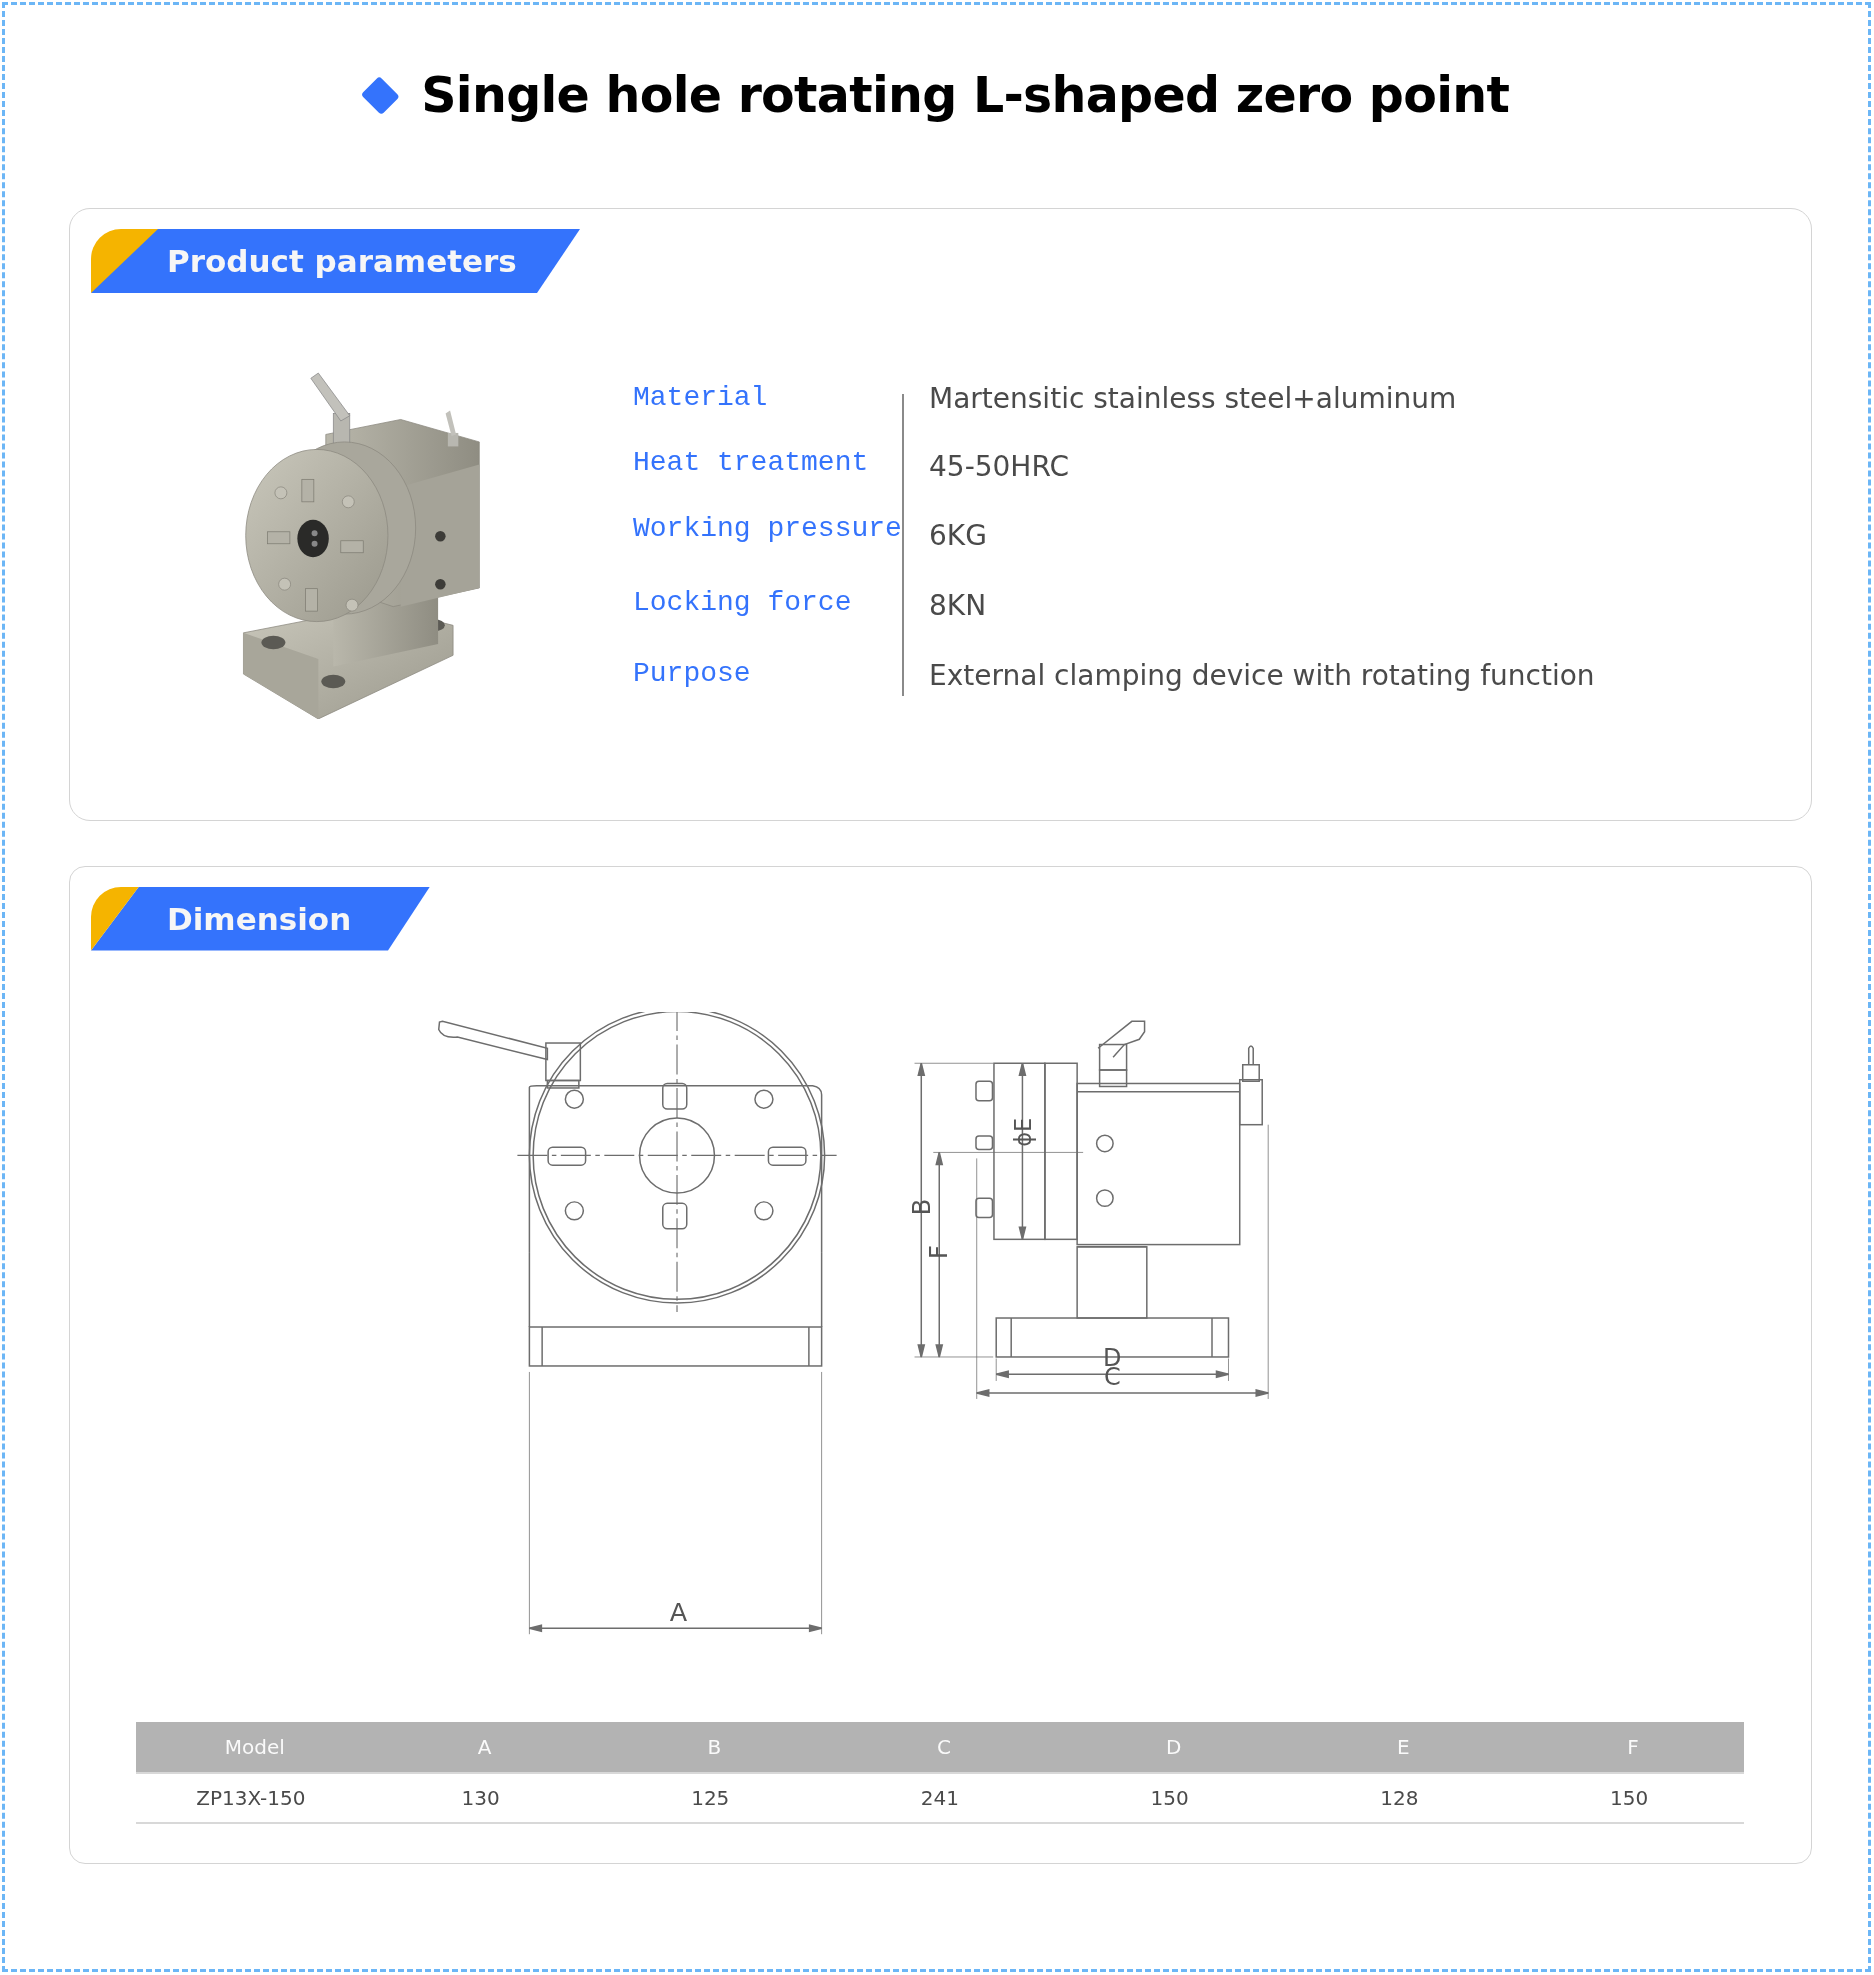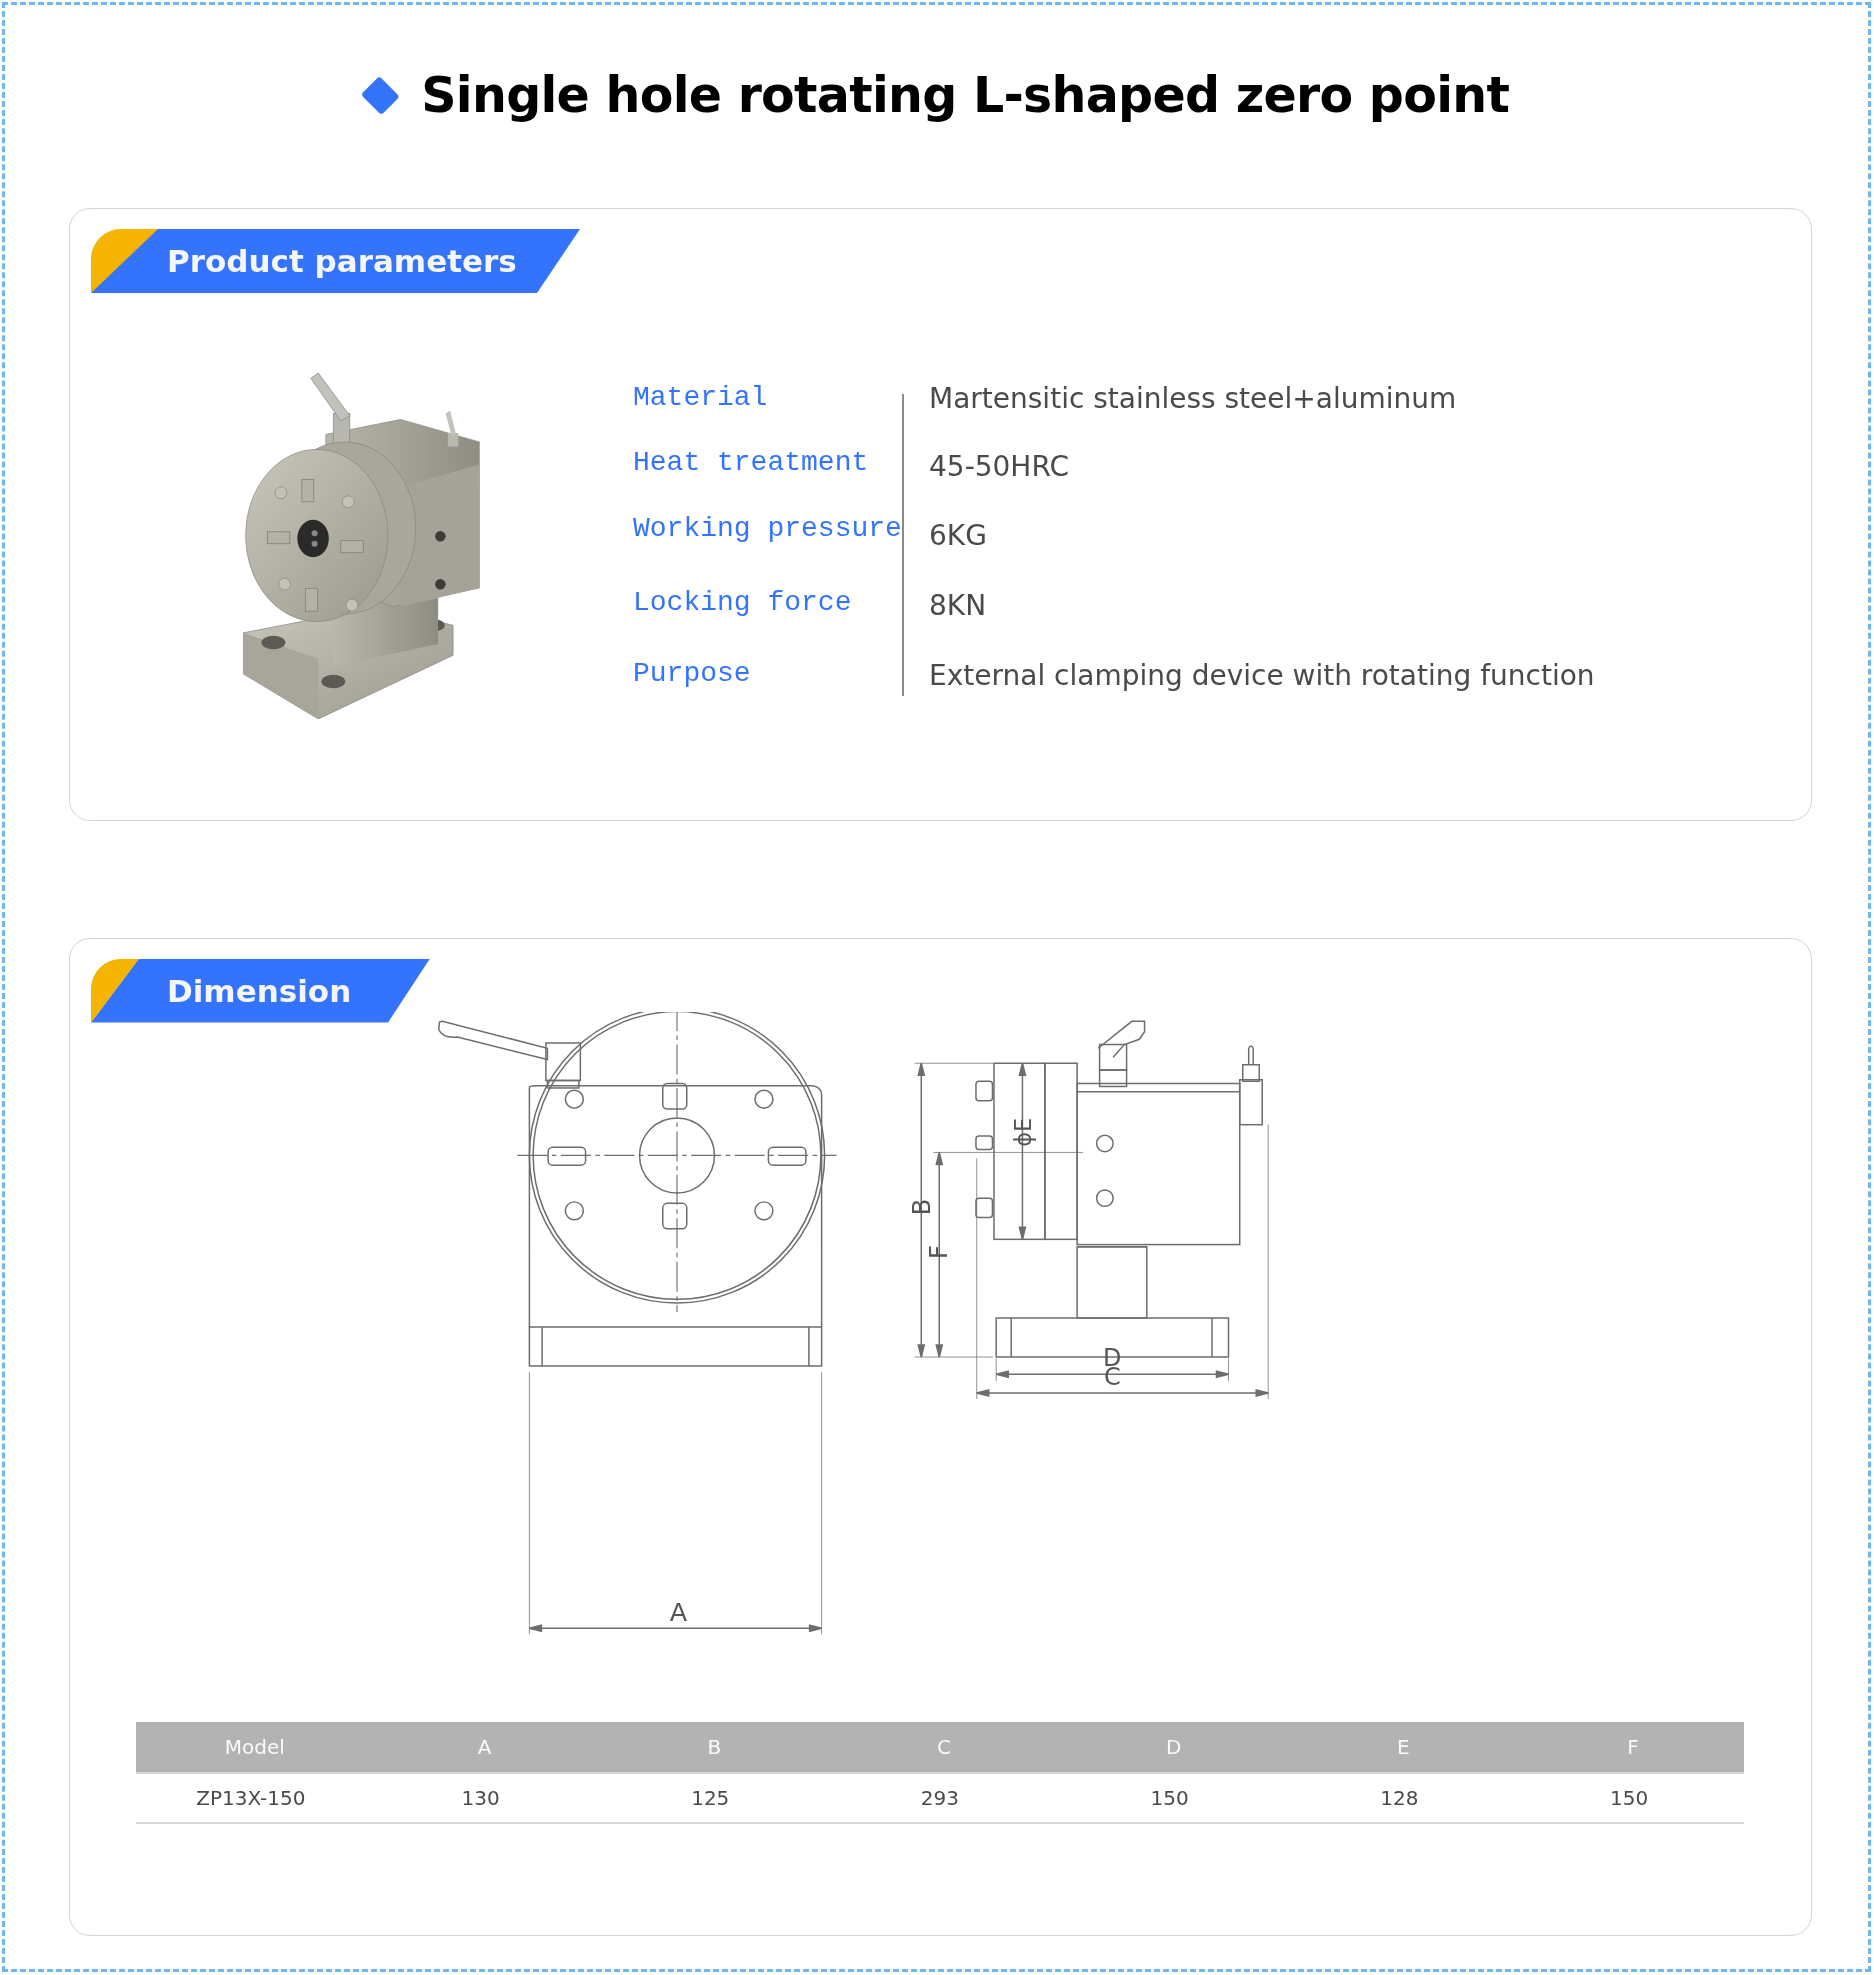--- a/index.html
+++ b/index.html
@@ -9,21 +9,21 @@
            border: 3px dashed #6cb6f6; box-sizing: border-box; }
   .title { position: absolute; left: 0; width: 1875px; top: 58px; height: 75px;
            display: flex; justify-content: center; align-items: center; }
   .title .diamond { width: 28.5px; height: 28.5px; background: #3473fc; transform: rotate(45deg) scaleY(0.9);
            border-radius: 3.7px; margin-right: 27px; }
   .title .text { font-family: "DejaVu Sans", sans-serif; font-weight: bold; font-size: 49px;
            color: #000; letter-spacing: -0.7px; }
   .card { position: absolute; left: 69px; width: 1743px; border: 1.5px solid #d4d4d4;
           border-radius: 21px; background: #fff; box-sizing: border-box; }
   .card1 { top: 208px; height: 613px; }
-  .card2 { top: 938px; height: 998px; }
+  .card2 { top: 866px; height: 998px; border-radius: 16px; }
   .band { position: absolute; left: 21px; height: 50px; }
   .band .yellow { position: absolute; left: 0; top: 0; height: 64px; width: 75px;
                   background: #f5b400; border-top-left-radius: 30px; }
   .band .blue { position: absolute; top: 0; height: 64px; background: #3473fc; }
   .band .label { position: absolute; top: 0; height: 64px; line-height: 64px; color: #f6f6f6;
                  font-weight: bold; font-size: 31px; left: 76px; white-space: nowrap; }
   .band1 { top: 20px; width: 489px; }
   .band1 .blue { left: 0; width: 489px; clip-path: polygon(34px 0, 489px 0, 446px 64px, 0 64px, 0 64px); }
   .band2 { top: 19.5px; width: 339px; }
   .band2 .blue { left: 0; width: 339px; clip-path: polygon(48px 0, 339px 0, 297px 64px, 0 64px); }
@@ -250,20 +250,20 @@
       <th>D</th>
       <th>E</th>
       <th>F</th>
     </tr>
   </thead>
   <tbody>
     <tr>
       <td>ZP13X-150</td>
       <td>130</td>
       <td>125</td>
-      <td>293</td>
+      <td>241</td>
       <td>150</td>
       <td>128</td>
       <td>150</td>
     </tr>
   </tbody>
 </table>
 
 
 </body></html>

